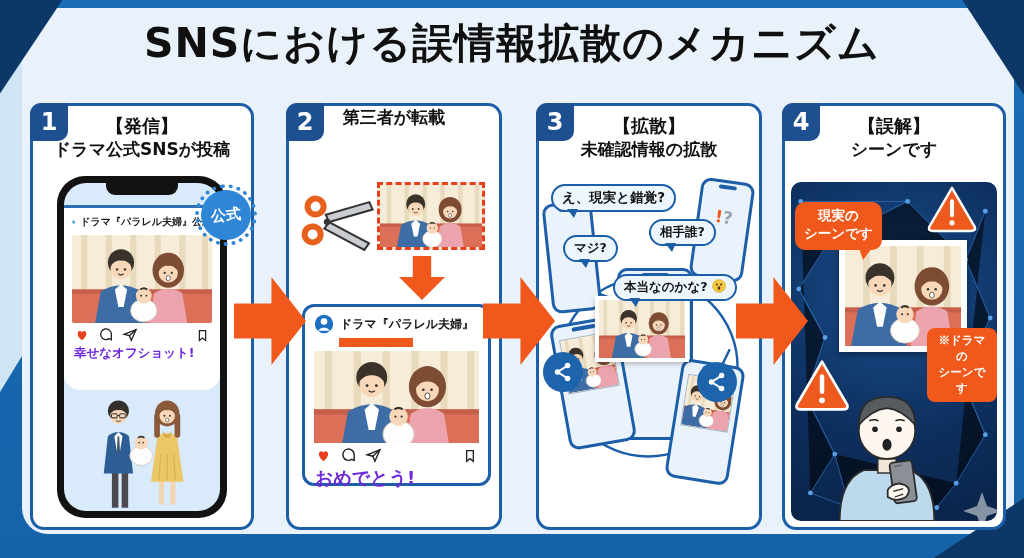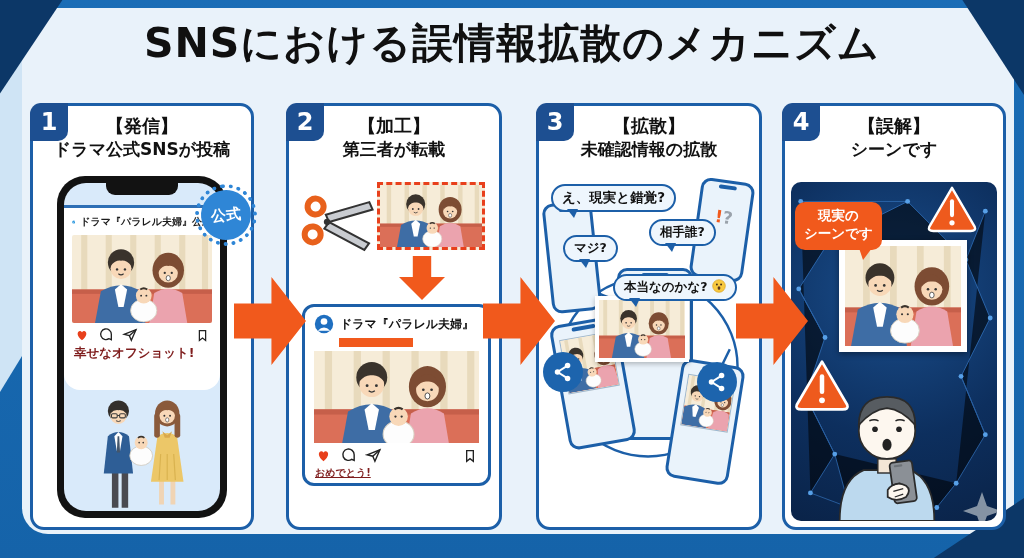--- a/index.html
+++ b/index.html
@@ -39,21 +39,21 @@
   .phone1 .screen{position:absolute;inset:7px;background:#d9eafa;border-radius:22px;overflow:hidden;}
   .notch{position:absolute;left:50%;transform:translateX(-50%);top:0;width:72px;height:12px;
     background:#121212;border-radius:0 0 9px 9px;z-index:5;}
   .post-card{position:absolute;left:0;right:0;top:22px;height:182px;background:#fff;
     border-top:3px solid #2e6fb5;border-radius:0 0 16px 16px;}
   .acct-row{display:flex;align-items:center;gap:5px;padding:6px 8px 2px 8px;}
   .acct-name{font-size:10px;font-weight:800;color:#1a1a1a;white-space:nowrap;}
   .p1-photo{margin:3px auto 0 auto;width:140px;height:88px;overflow:hidden;border-radius:2px;}
   .icons-row{display:flex;align-items:center;gap:8px;padding:4px 10px 0 10px;}
   .icons-row .spacer{flex:1;}
-  .caption{padding:2px 10px;font-size:12.5px;font-weight:800;color:#7f1d1d;}
+  .caption{padding:2px 10px;font-size:12.5px;font-weight:800;color:#6d28d9;}
   .couple-zone{position:absolute;left:0;right:0;bottom:0;height:122px;}
   .official-badge{position:absolute;right:0px;top:84px;width:50px;height:50px;border-radius:50%;
     background:#2f86d6;color:#fff;font-size:15px;font-weight:800;display:flex;align-items:center;
     justify-content:center;z-index:20;transform:rotate(-6deg);}
   .official-badge::before{content:"";position:absolute;inset:-6px;border:4px dotted #2f86d6;border-radius:50%;}
   
   .scissors{position:absolute;left:12px;top:80px;width:74px;height:74px;transform:rotate(6deg);}
   .cut-photo{position:absolute;left:88px;top:76px;width:108px;height:68px;border:3px dashed #e8401c;
     box-sizing:border-box;overflow:hidden;background:#f6ecd8;}
   .down-arrow{position:absolute;left:110px;top:150px;width:46px;height:44px;background:#f1591c;
@@ -223,21 +223,20 @@
               <circle cx="86.5" cy="66" r="1" fill="#333"></circle>
           </svg>
         </div>
         <div class="notch"></div>
       </div>
     </div>
   </div>
 
   <div class="panel" id="p2">
     <div class="num">2</div>
-    <div class="ptag">【加工】</div>
     <div class="psub">第三者が転載</div>
 
     <div class="scissors">
       <svg viewBox="0 0 74 74" width="74" height="74">
         <polygon points="24,30 66,13 70,20 28,37" fill="#c9ccd1" stroke="#333" stroke-width="2"></polygon>
         <polygon points="24,44 66,61 70,54 28,37" fill="#c9ccd1" stroke="#333" stroke-width="2"></polygon>
         <circle cx="26" cy="37" r="3.2" fill="#333"></circle>
         <circle cx="13" cy="23" r="8" fill="none" stroke="#e8611c" stroke-width="6"></circle>
         <circle cx="13" cy="51" r="8" fill="none" stroke="#e8611c" stroke-width="6"></circle>
       </svg>
@@ -333,21 +332,21 @@
         </svg>
         <svg width="17" height="17" viewBox="0 0 24 24" fill="none" stroke="#222" stroke-width="2">
           <path d="M3 11 L21 4 L14 20 L11 13 Z"></path>
             <path d="M11 13 L21 4"></path>
         </svg>
         <span class="spacer"></span>
         <svg width="16" height="16" viewBox="0 0 24 24" fill="none" stroke="#222" stroke-width="2">
           <path d="M7 4 H17 V20 L12 16 L7 20 Z"></path>
         </svg>
       </div>
-      <div class="caption" style="font-size:10px;text-decoration:underline;">おめでとう!</div>
+      <div class="caption" style="font-size:18px;">おめでとう!</div>
     </div>
   </div>
 
   <div class="panel" id="p3">
     <div class="num">3</div>
     <div class="ptag">【拡散】</div>
     <div class="psub">未確認情報の拡散</div>
 
     <svg class="net-svg" viewBox="0 0 226 427">
       <ellipse cx="112" cy="268" rx="92" ry="92" fill="none" stroke="#1c5fa8" stroke-width="2.5"></ellipse>
@@ -607,20 +606,24 @@
   <ellipse cx="110" cy="51" rx="2.4" ry="3" fill="#fff" stroke="#333" stroke-width="0.8"></ellipse>
   <ellipse cx="82" cy="88" rx="15" ry="13" fill="#fdfdfd" stroke="#d8d0c2"></ellipse>
   <circle cx="82" cy="71" r="9" fill="#f8d8b8"></circle>
   <path d="M78 64 Q82 61 86 64" stroke="#3a332c" stroke-width="2.2" fill="none"></path>
   <circle cx="79" cy="71" r="1.1" fill="#333"></circle>
               <circle cx="85" cy="71" r="1.1" fill="#333"></circle>
 </svg>
 </div>
       </div>
 
+      <div class="note">
+        <span>※ドラマの</span><br>
+        <span>シーンです</span>
+      </div>
 
       <div class="viewer">
         <svg viewBox="0 0 170 200" width="120" height="178" preserveAspectRatio="xMidYMax meet">
           <path d="M18 200 Q18 142 52 128 L118 128 Q152 142 152 200 Z" fill="#bcd9ee" stroke="#2b2b2b" stroke-width="2.5"></path>
           <rect x="72" y="112" width="26" height="20" fill="#f3e6d6" stroke="#2b2b2b" stroke-width="2"></rect>
           <circle cx="85" cy="72" r="40" fill="#fdf7ef" stroke="#2b2b2b" stroke-width="2.5"></circle>
           <path d="M45 64 Q45 24 85 24 Q125 24 125 64 Q106 42 85 40 Q64 42 45 64 Z" fill="#575c61" stroke="#2b2b2b" stroke-width="2.5"></path>
           <circle cx="68" cy="70" r="4" fill="#222"></circle>
             <circle cx="102" cy="70" r="4" fill="#222"></circle>
           <path d="M60 58 Q67 55 73 58" stroke="#222" stroke-width="2" fill="none"></path>

